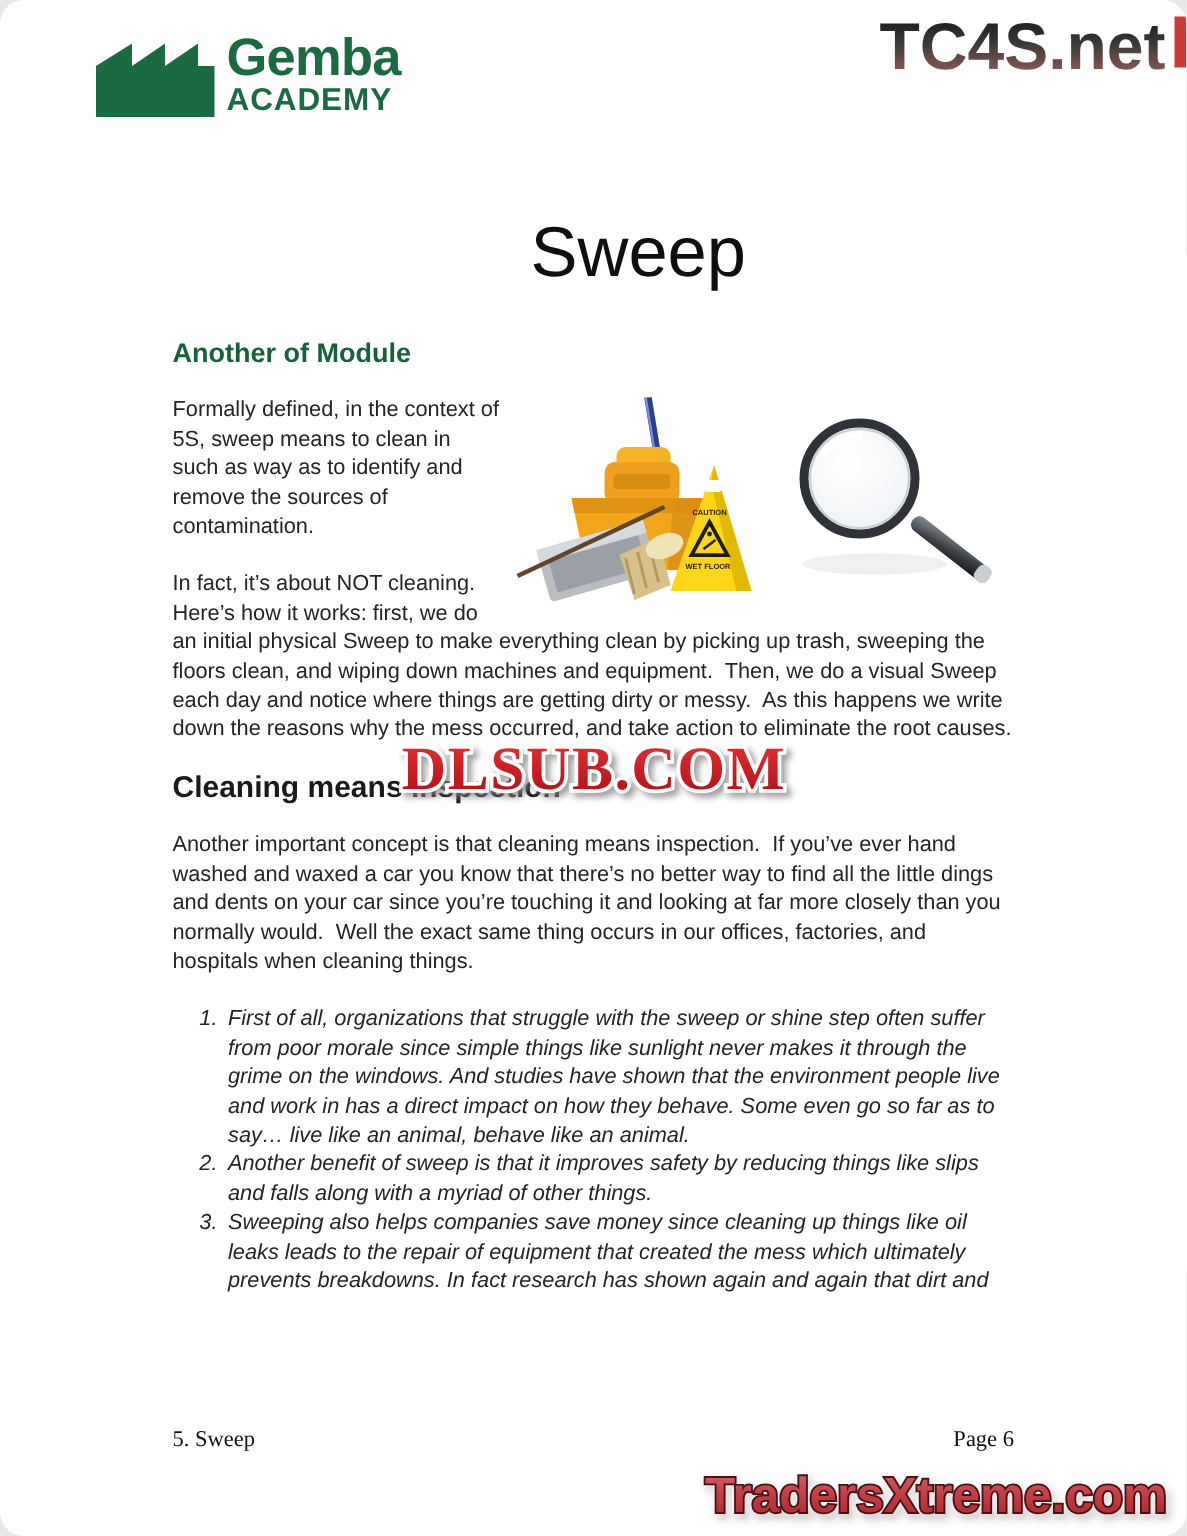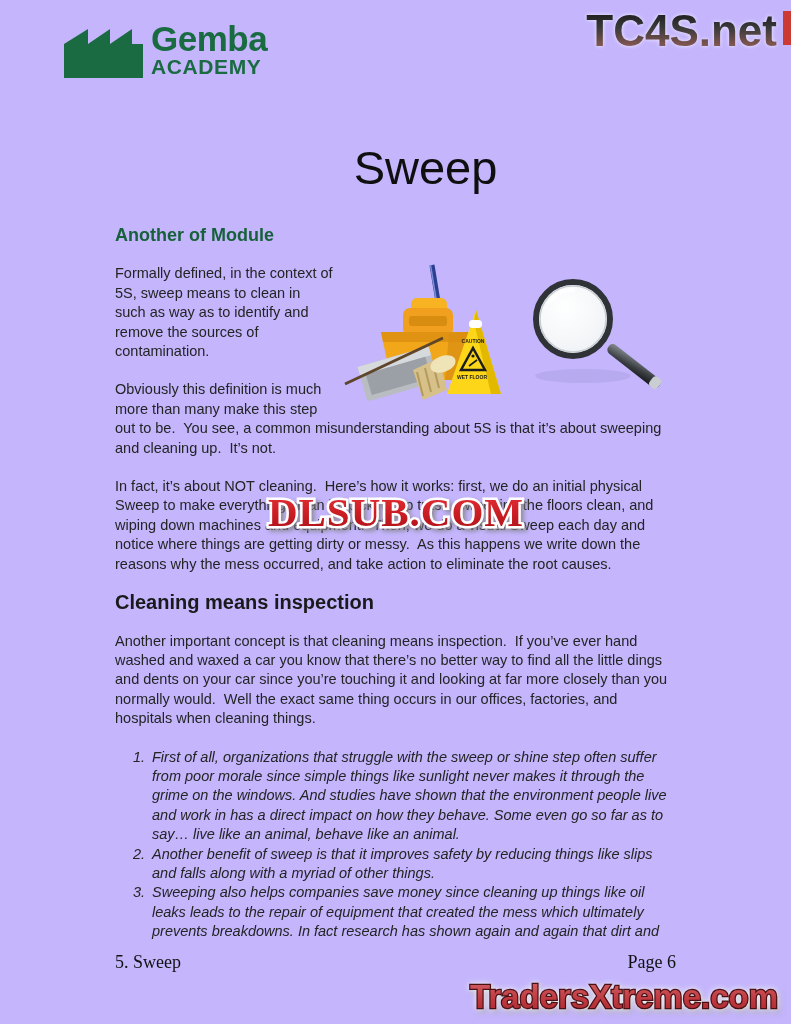--- a/index.html
+++ b/index.html
@@ -1,19 +1,19 @@
 <!DOCTYPE html>
 <html><head>
 <meta charset="utf-8">
 <style>
   html,body { margin:0; padding:0; background:#e8e8e8; }
   .page {
     position:relative; width:791px; height:1024px; margin:0 auto;
-    background:#c4b5fd; overflow:hidden;
-    font-family:"Liberation Sans", sans-serif; color:#242424;
+    background:#ffffff; overflow:hidden;
+    font-family:"Liberation Sans", sans-serif; color:#242424;border-radius:16px;
   }
 
   
   .logo { position:absolute; left:64px; top:22px; display:flex; align-items:flex-start; gap:7px; }
   .logo-text { display:flex; flex-direction:column; }
   .logo-name { font-size:35px; font-weight:bold; color:#1a6b42; line-height:34px; letter-spacing:-0.5px; }
   .logo-sub  { font-size:21px; font-weight:bold; color:#1a6b42; letter-spacing:0.6px; line-height:22px; }
 
   
   .wm-topright { position:absolute; top:4px; right:12px; }
@@ -34,21 +34,21 @@
   .content p { margin:0 0 19px 0; white-space:pre-wrap; }
   .sub-heading { font-size:20px; font-weight:bold; color:#1a1a1a; margin:0 0 19px 0; }
   .float-imgs { float:right; width:333px; height:138px; margin:0 0 3px 10px;
                 display:flex; align-items:flex-start; justify-content:space-between; }
   ol.why-list { margin:0; padding:0 0 0 34px;font-style:italic; }
   ol.why-list li { padding-left:3px; margin:0; }
 
   
   .footer { position:absolute; left:115px; top:952px; width:561px;
             display:flex; justify-content:space-between;
-            font-family:"Liberation Serif", serif; font-size:18px; color:#111; }
+            font-family:"Liberation Serif", serif; font-size:15px; color:#111; }
 </style>
 </head>
 <body>
 
 <div class="page">
 
   <div class="logo">
     <span>
       <svg width="80" height="57" viewBox="0 0 80 57">
         <path d="M0,56 L0,22 L24,7 L24,22 L46,7 L46,22 L68,7 L68,22 L79,22 L79,56 Z" fill="#1a6b42"></path>
@@ -139,21 +139,20 @@
             <rect x="152" y="76.5" width="10" height="12" rx="4" fill="#caced2"></rect>
           </g>
           <circle cx="62" cy="55" r="37" fill="url(#mgl)" stroke="#2f3337" stroke-width="6"></circle>
           <circle cx="62" cy="55" r="33" fill="none" stroke="#c9ced3" stroke-width="1.5"></circle>
           <path d="M38,38 A30,30 0 0 1 62,26" stroke="#ffffff" stroke-width="4" fill="none" stroke-linecap="round" opacity="0.9"></path>
         </svg>
       </span>
     </div>
 
     <p>Formally defined, in the context of 5S, sweep means to clean in such as way as to identify and remove the sources of contamination.</p>
-    <p>Obviously this definition is much more than many make this step out to be.  You see, a common misunderstanding about 5S is that it’s about sweeping and cleaning up.  It’s not.</p>
     <p>In fact, it’s about NOT cleaning.  Here’s how it works: first, we do an initial physical Sweep to make everything clean by picking up trash, sweeping the floors clean, and wiping down machines and equipment.  Then, we do a visual Sweep each day and notice where things are getting dirty or messy.  As this happens we write down the reasons why the mess occurred, and take action to eliminate the root causes.</p>
 
     <div class="sub-heading">Cleaning means inspection</div>
     <p>Another important concept is that cleaning means inspection.  If you’ve ever hand washed and waxed a car you know that there’s no better way to find all the little dings and dents on your car since you’re touching it and looking at far more closely than you normally would.  Well the exact same thing occurs in our offices, factories, and hospitals when cleaning things.</p>
 
     <ol class="why-list">
       <li>First of all, organizations that struggle with the sweep or shine step often suffer from poor morale since simple things like sunlight never makes it through the grime on the windows.  And studies have shown that the environment people live and work in has a direct impact on how they behave.  Some even go so far as to say… live like an animal, behave like an animal.</li>
       <li>Another benefit of sweep is that it improves safety by reducing things like slips and falls along with a myriad of other things.</li>
       <li>Sweeping also helps companies save money since cleaning up things like oil leaks leads to the repair of equipment that created the mess which ultimately prevents breakdowns.  In fact research has shown again and again that dirt and</li>
     </ol>

